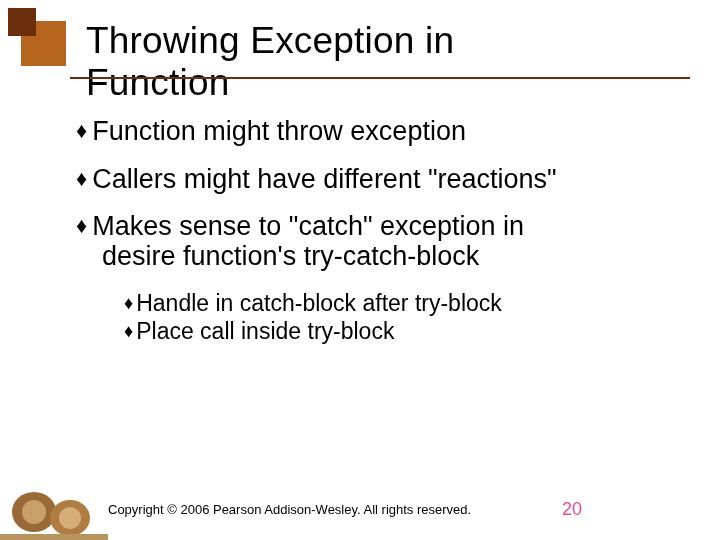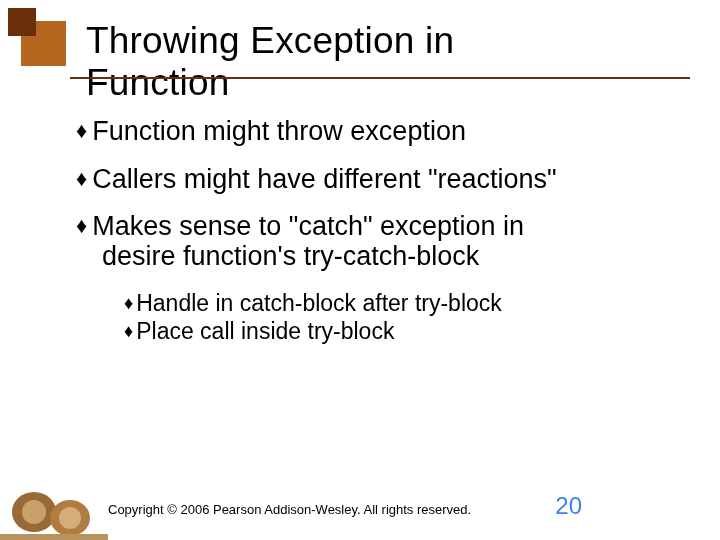--- a/index.html
+++ b/index.html
@@ -11,21 +11,21 @@
   .title { position: absolute; top: 20px; left: 86px; font-size: 37px; font-weight: 400; letter-spacing: 0.2px; }
   .title-rule { position: absolute; top: 77px; left: 70px; width: 620px; height: 2px; background: #6b2e0a; }
   .content { position: absolute; top: 117px; left: 76px; width: 600px; }
   .l1 { font-size: 27px; margin-bottom: 18px; line-height: 1.1; }
   .l1 .bullet { font-size: 22px; position: relative; top: -2px; margin-right: 5px; }
   .sub { margin: 6px 0 18px 48px; }
   .l2 { font-size: 23px; line-height: 1.15; margin-bottom: 2px; }
   .l2 .bullet { font-size: 18px; position: relative; top: -2px; margin-right: 3px; }
   .gap-top { margin-top: 6px; }
   .footer { position: absolute; left: 108px; bottom: 23px; font-size: 13px; color: #000; }
-  .pagenum { position: absolute; right: 22px; bottom: 20px; font-size: 24px; color: #3b82f6; }
+  .pagenum { position: absolute; right: 22px; bottom: 20px; font-size: 18px; color: #ec4899; }
   .lions { position: absolute; left: 0; bottom: 0; width: 108px; height: 74px; }
   .lions svg { width: 108px; height: 74px; display: block; }
 </style>
 </head>
 <body>
 
 <div class="slide">
 
   <div class="corner-deco">
     <div class="big"></div>

